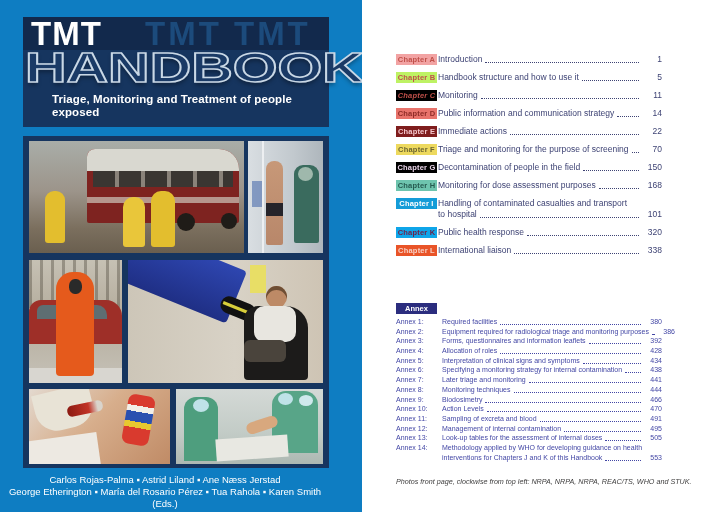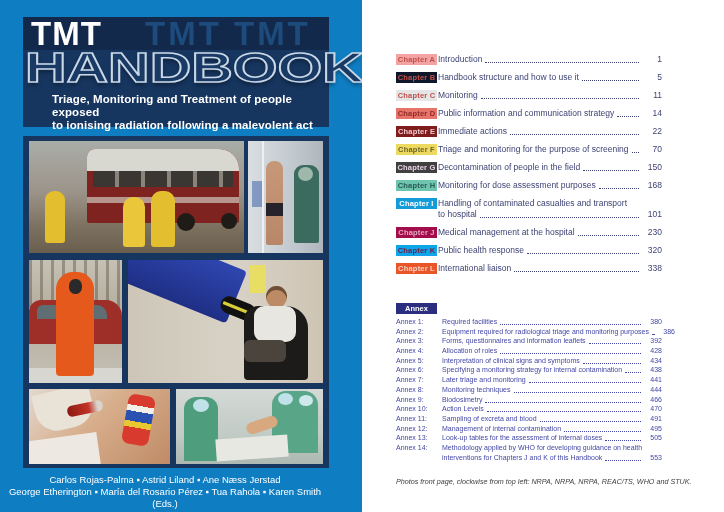--- a/index.html
+++ b/index.html
@@ -62,21 +62,20 @@
 
 <div class="cover">
   <div class="title-block">
     <div class="tmt-band">
       <span class="tmt-main">TMT</span>
       <span class="tmt-ghost">TMT TMT</span>
     </div>
     <div class="handbook">HANDBOOK</div>
     <div class="subtitle">
       <div>Triage, Monitoring and Treatment of people exposed</div>
-      <div>to ionising radiation following a malevolent act</div>
     </div>
   </div>
 
   <div class="photo-grid">
 
     <div class="photo" id="p1">
       <div class="shape" style="left:58px;top:8px;width:152px;height:74px;background:#7E2320;border-radius:8px 20px 2px 2px;">
         <div class="shape" style="left:0;top:0;width:100%;height:22px;background:#D9D8D0;border-radius:8px 20px 0 0;"></div>
         <div class="shape" style="left:6px;top:22px;width:140px;height:16px;background:repeating-linear-gradient(90deg,#3A3632 0 22px,#8A837A 22px 26px);"></div>
         <div class="shape" style="left:0;top:48px;width:100%;height:6px;background:#CFC8BC;opacity:.7;"></div>
@@ -154,31 +153,31 @@
         <span class="badge" style="background: rgb(242, 163, 163); color: rgb(192, 80, 74);">Chapter A</span>
         <div class="ch-body">
           <div class="tline">
             <span class="t-text">Introduction</span>
             <span class="leader"></span>
             <span class="pageno">1</span>
           </div>
         </div>
       </div>
       <div class="ch-row">
-        <span class="badge" style="background: #0f172a; color: rgb(192, 80, 74);">Chapter B</span>
+        <span class="badge" style="background: #bef264; color: rgb(192, 80, 74);">Chapter B</span>
         <div class="ch-body">
           <div class="tline">
             <span class="t-text">Handbook structure and how to use it</span>
             <span class="leader"></span>
             <span class="pageno">5</span>
           </div>
         </div>
       </div>
       <div class="ch-row">
-        <span class="badge" style="background: #e5e5e5; color: rgb(192, 80, 74);">Chapter C</span>
+        <span class="badge" style="background: #000000; color: rgb(192, 80, 74); font-style: italic;">Chapter C</span>
         <div class="ch-body">
           <div class="tline">
             <span class="t-text">Monitoring</span>
             <span class="leader"></span>
             <span class="pageno">11</span>
           </div>
         </div>
       </div>
       <div class="ch-row">
         <span class="badge" style="background: rgb(232, 115, 107); color: rgb(142, 43, 38);">Chapter D</span>
@@ -204,21 +203,21 @@
         <span class="badge" style="background: rgb(237, 217, 94); color: rgb(107, 100, 48);">Chapter F</span>
         <div class="ch-body">
           <div class="tline">
             <span class="t-text">Triage and monitoring for the purpose of screening</span>
             <span class="leader"></span>
             <span class="pageno">70</span>
           </div>
         </div>
       </div>
       <div class="ch-row">
-        <span class="badge" style="background: #404040; color: rgb(235, 213, 234);">Chapter G</span>
+        <span class="badge" style="background: #000000; color: rgb(235, 213, 234);">Chapter G</span>
         <div class="ch-body">
           <div class="tline">
             <span class="t-text">Decontamination of people in the field</span>
             <span class="leader"></span>
             <span class="pageno">150</span>
           </div>
         </div>
       </div>
       <div class="ch-row">
         <span class="badge" style="background: rgb(110, 196, 174); color: rgb(38, 91, 80);">Chapter H</span>
@@ -237,30 +236,20 @@
             <span class="t-text">Handling of contaminated casualties and transport</span>
           </div>
           <div class="tline">
             <span class="t-text">to hospital</span>
             <span class="leader"></span>
             <span class="pageno">101</span>
           </div>
         </div>
       </div>
       <div class="ch-row">
-        <span class="badge" style="background: rgb(164, 13, 76); color: rgb(229, 169, 194);">Chapter J</span>
-        <div class="ch-body">
-          <div class="tline">
-            <span class="t-text">Medical management at the hospital</span>
-            <span class="leader"></span>
-            <span class="pageno">230</span>
-          </div>
-        </div>
-      </div>
-      <div class="ch-row">
         <span class="badge" style="background: #0ea5e9; color: rgb(110, 31, 71);">Chapter K</span>
         <div class="ch-body">
           <div class="tline">
             <span class="t-text">Public health response</span>
             <span class="leader"></span>
             <span class="pageno">320</span>
           </div>
         </div>
       </div>
       <div class="ch-row">

